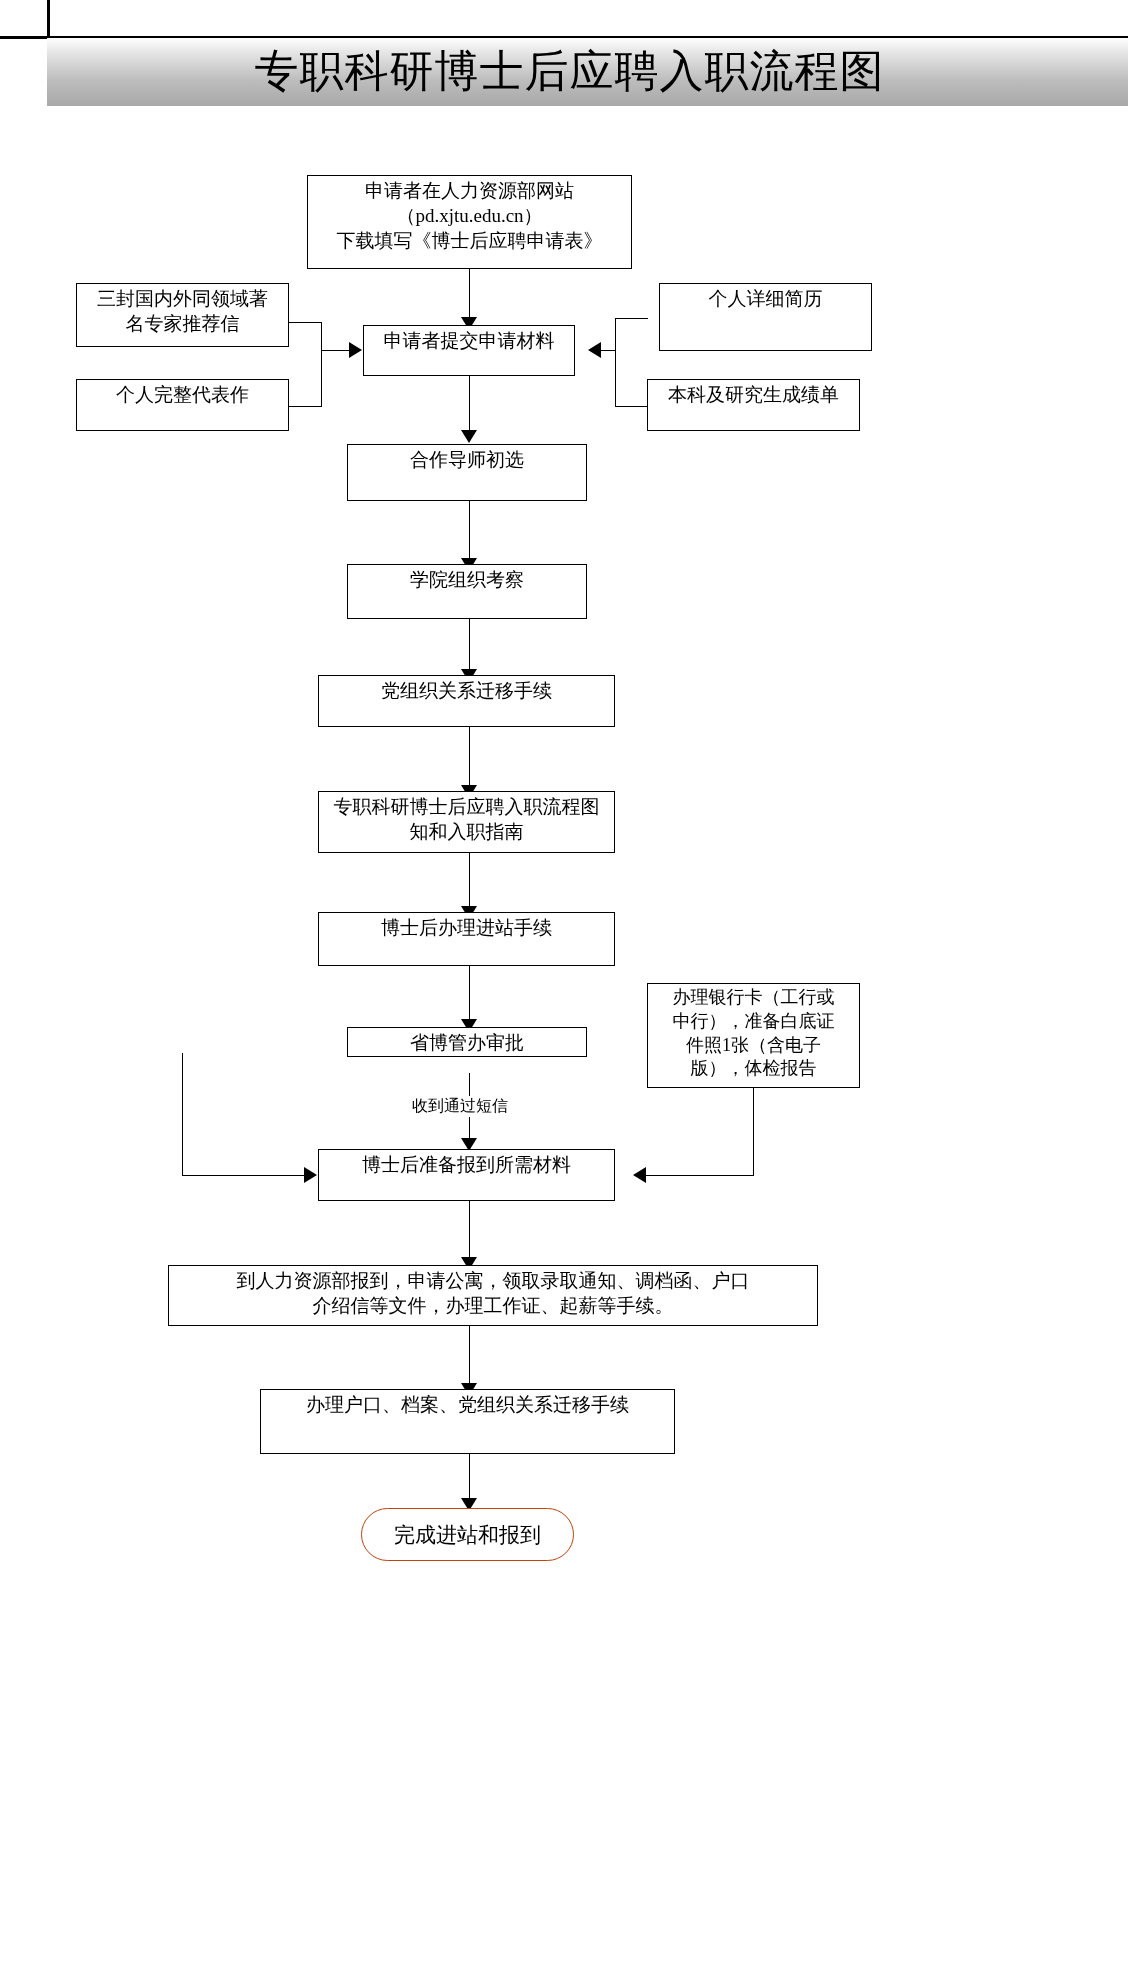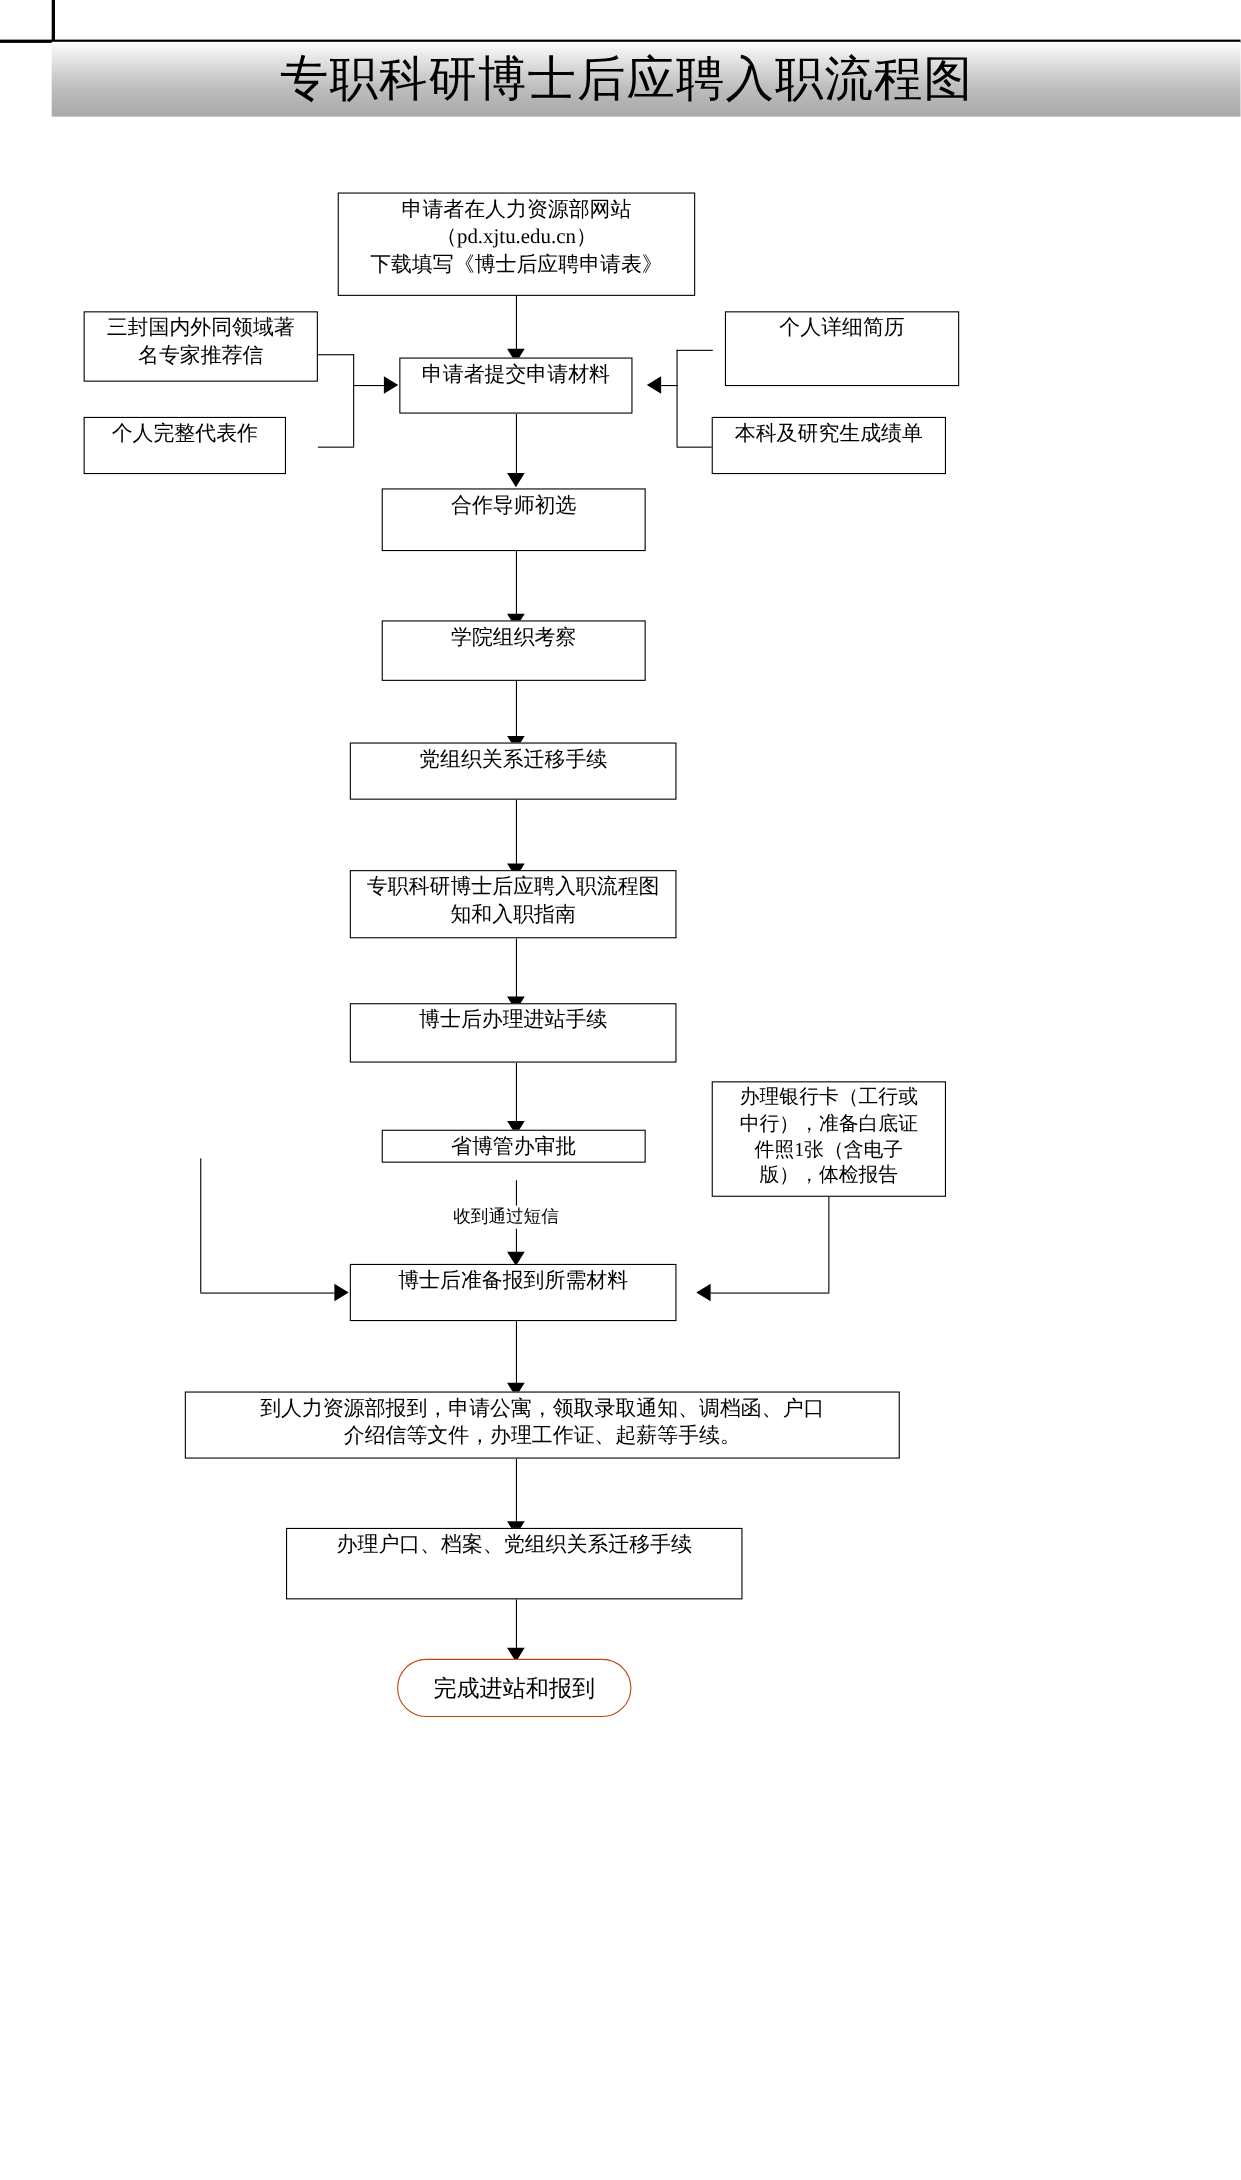--- a/index.html
+++ b/index.html
@@ -151,21 +151,21 @@
   <div class="vline" style="left:469px; top:269px; height:52px;"></div>
   <div class="arrow-down" style="left:461px; top:317px;"></div>
 
   <div class="node" style="left:76px; top:283px; width:213px; height:64px;">
     <div class="inner">
       <div>三封国内外同领域著</div>
       <div>名专家推荐信</div>
     </div>
   </div>
 
-  <div class="node" style="left:76px; top:379px; width:184px; height:52px;">
+  <div class="node" style="left:76px; top:379px; width:213px; height:52px;">
     <div class="inner">
       <div>个人完整代表作</div>
     </div>
   </div>
 
   <div class="hline" style="left:289px; top:322px; width:33px;"></div>
   <div class="vline" style="left:321px; top:322px; height:28px;"></div>
 
   <div class="hline" style="left:289px; top:406px; width:33px;"></div>
   <div class="vline" style="left:321px; top:350px; height:56px;"></div>

